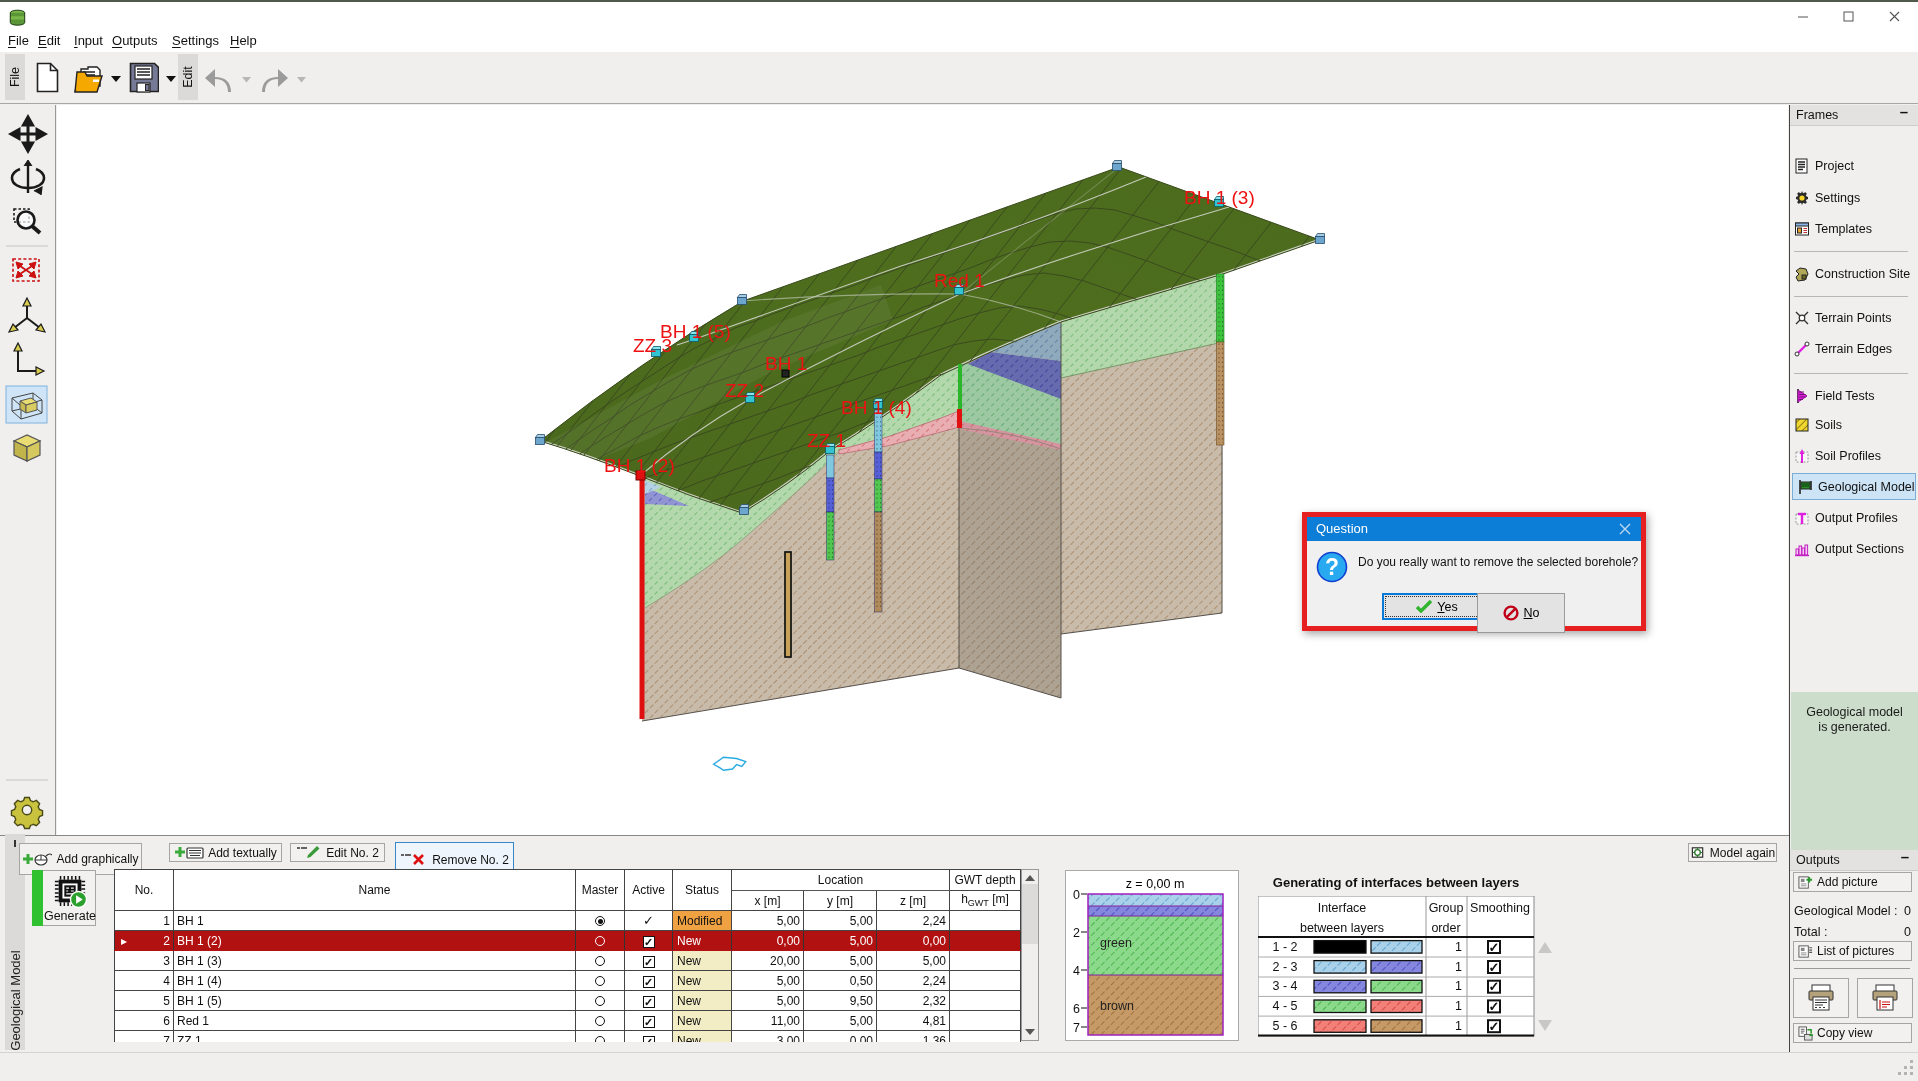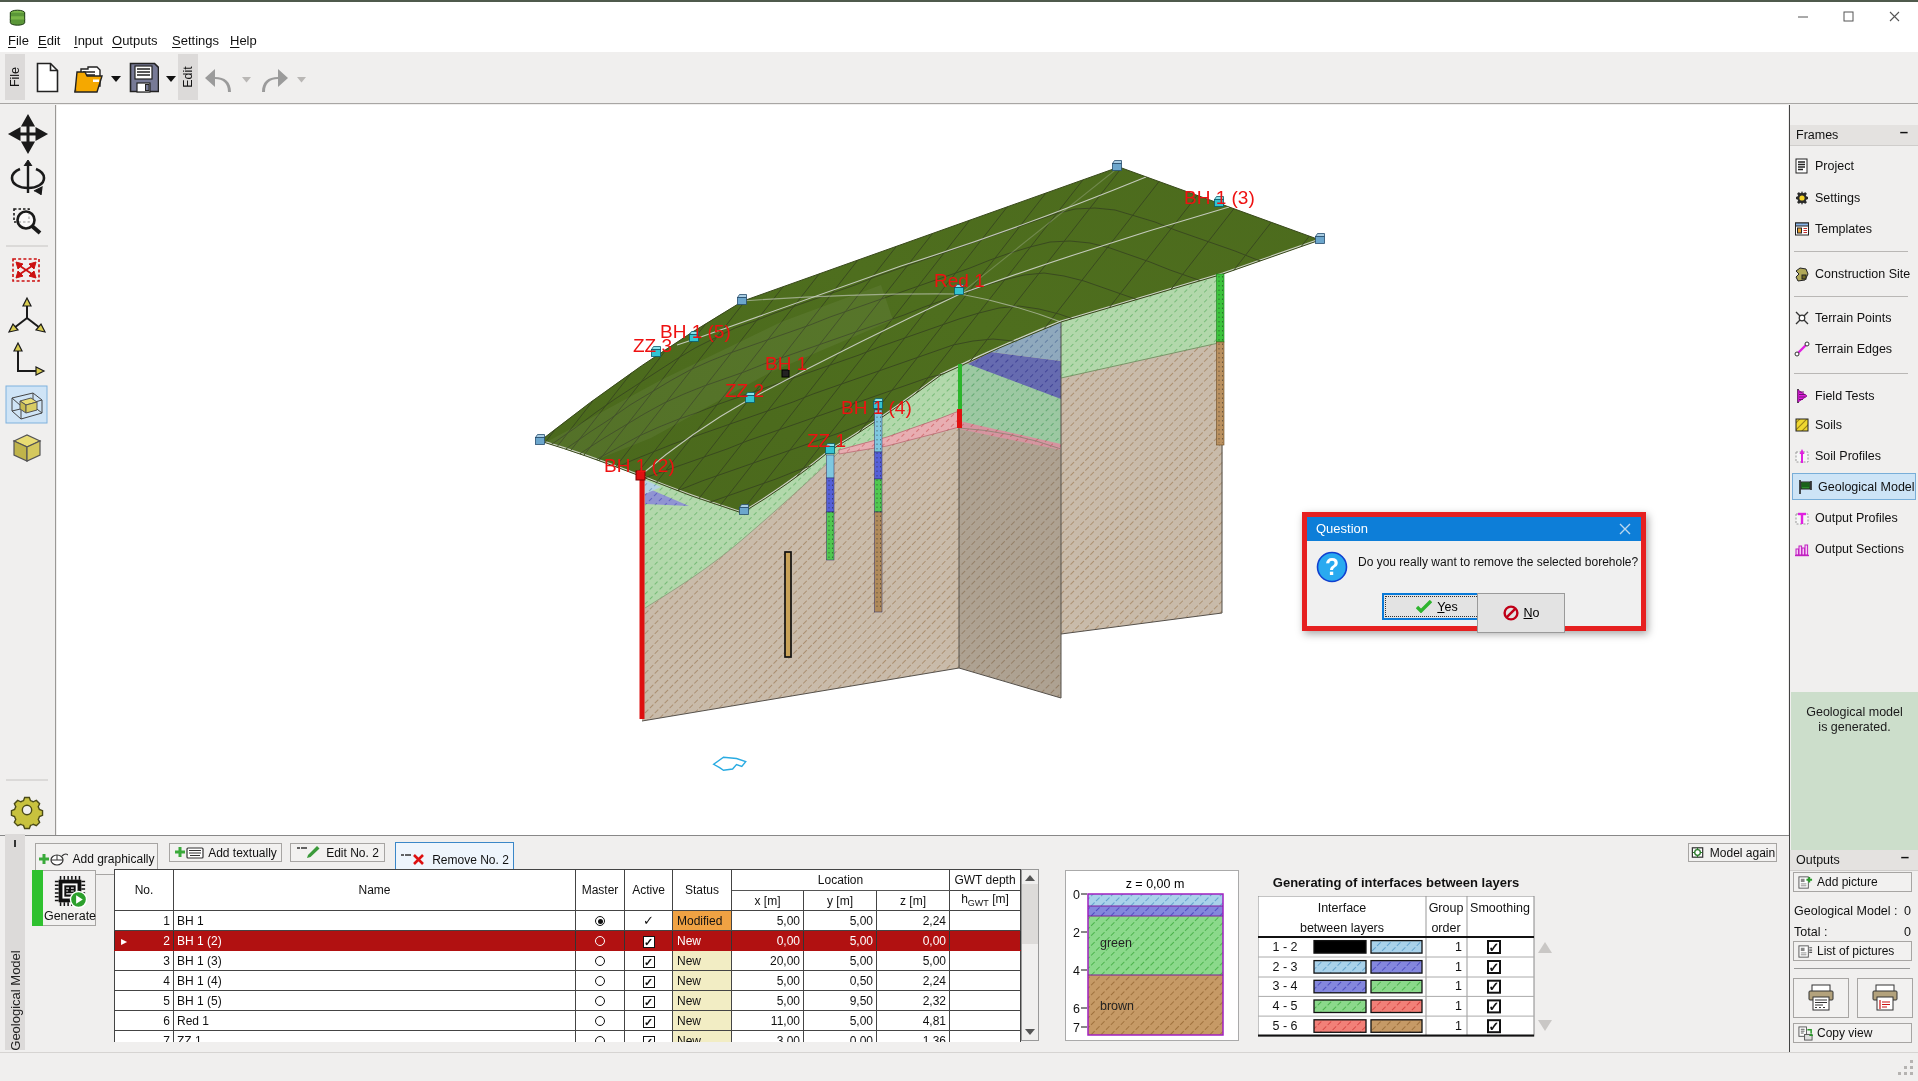--- a/index.html
+++ b/index.html
@@ -413,21 +413,21 @@
   <div style="position:absolute;left:170px;top:76px;width:88px;height:40px;background:#e3e3e3;border:1px solid #9a9a9a;display:flex;align-items:center;justify-content:center;gap:5px;font-size:12.5px">
     <svg width="16" height="16" viewBox="0 0 16 16">
           <circle cx="8" cy="8" r="6.4" fill="none" stroke="#c00018" stroke-width="2.4"></circle>
           <line x1="3.6" y1="12.4" x2="12.4" y2="3.6" stroke="#c00018" stroke-width="2.4"></line>
         </svg>
         <span><u>N</u>o</span>
   </div>
 </div>
 </div>
 <div id="rightpanel">
-  <div class="panelhead" style="margin-top:20px">
+  <div class="panelhead" style="margin-top:0">
       <span class="t">Frames</span>
       <span class="m">–</span>
     </div>
   <div class="fitem" style="top:49px"><svg width="16" height="16" viewBox="0 0 16 16">
         <rect x="2" y="1" width="11" height="14" fill="#fff" stroke="#222"></rect>
         <path d="M4,4h7M4,6.5h7M4,9h7M4,11.5h5" stroke="#222" stroke-width="1.3"></path>
       </svg>Project</div>
   <div class="fitem" style="top:81px"><svg width="16" height="16" viewBox="0 0 16 16">
         <path d="M8,1 l1,2.2 2.4,-1 1.4,1.4 -1,2.4 L14,7 v2 l-2.2,1 1,2.4 -1.4,1.4 -2.4,-1 L8,15 7,12.8 4.6,13.8 3.2,12.4 4.2,10 2,9 V7 l2.2,-1 -1,-2.4 1.4,-1.4 2.4,1 z" fill="#2a2a2a"></path>
         <circle cx="8" cy="8" r="2.6" fill="#f5d327"></circle>
@@ -543,21 +543,21 @@
         <path d="M10,4 h4 v4" fill="none" stroke="#2a9a2a" stroke-width="1.6"></path>
         <path d="M14,8 l-2.4,2.6 h4.8 z" fill="#2a9a2a"></path>
       </svg>Copy view</div>
 </div>
 <div id="bottompanel">
   <div class="vtab" style="left:5px;top:-2px;width:20px;height:216px">
     <div style="position:absolute;left:9px;top:6px;width:2px;height:7px;background:#333"></div>
     <span style="transform:rotate(-90deg) translateX(-58px);font-size:13px;color:#222">Geological Model</span>
   </div>
 
-  <div class="btn" style="left:35px;top:7px;width:123px;height:32px">
+  <div class="btn" style="left:19px;top:7px;width:123px;height:32px">
     <svg width="30" height="15" viewBox="0 0 30 15">
         <path d="M4,2 v10 M-1,7 h10" stroke="#3aaa3a" stroke-width="3" transform="translate(2,0)"></path>
         <ellipse cx="19" cy="8" rx="6" ry="5" fill="#fff" stroke="#333" stroke-width="1.2"></ellipse>
         <path d="M19,3 v5 M13,8 h12" stroke="#333" stroke-width="1"></path>
         <path d="M24,4 c3,-3 5,-2 6,-1" fill="none" stroke="#333" stroke-width="1.2"></path>
       </svg>Add graphically</div>
   <div class="btn" style="left:169px;top:7px;width:113px;height:19px">
     <svg width="30" height="15" viewBox="0 0 30 15">
         <path d="M6,2 v10 M1,7 h10" stroke="#3aaa3a" stroke-width="3"></path>
         <rect x="13" y="3" width="16" height="10" rx="1" fill="#fff" stroke="#333" stroke-width="1.2"></rect>

